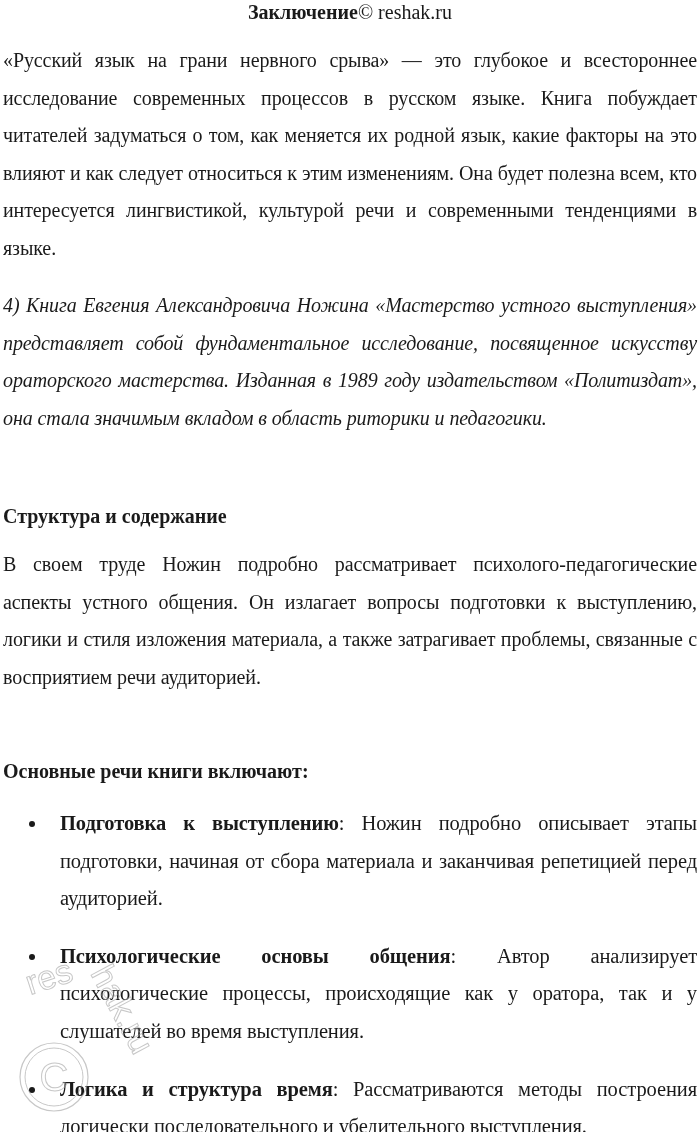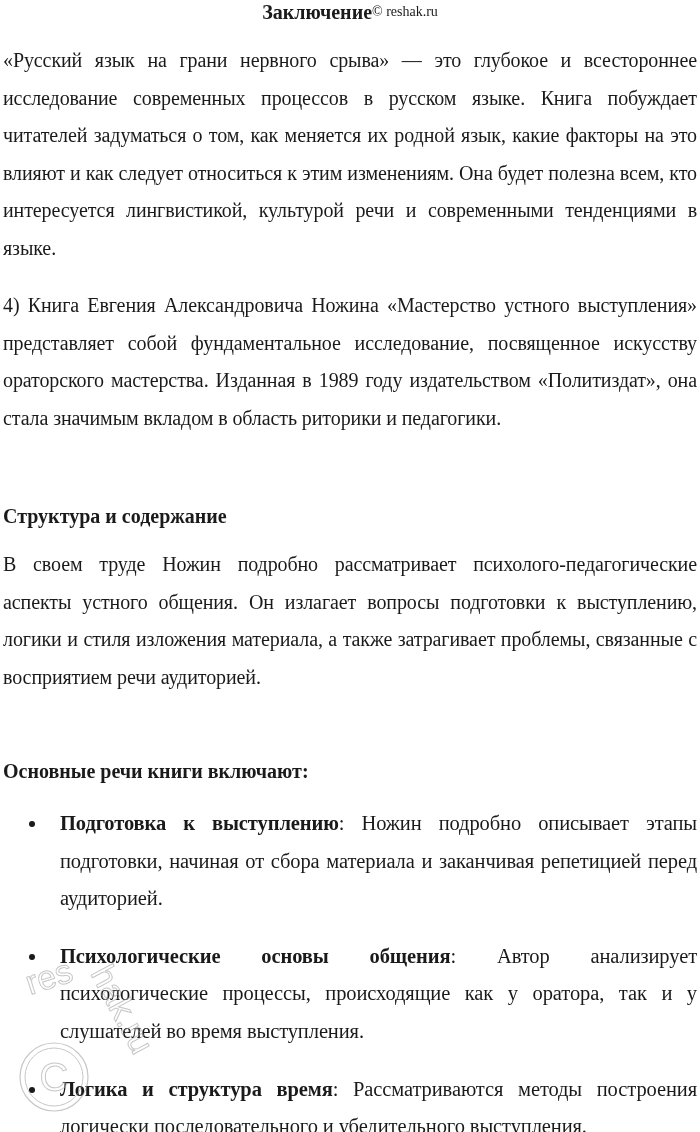--- a/index.html
+++ b/index.html
@@ -7,21 +7,21 @@
     width: 700px; height: 1132px; overflow: hidden; position: relative;
     font-family: "Liberation Serif", "DejaVu Serif", serif;
     color: #1a1a1a;
   }
   .page { position: absolute; left: 3px; top: 0; width: 694px; }
   .header-row {
     position: absolute; top: -1px; left: 0; width: 694px; height: 26px;
     display: flex; justify-content: center; align-items: flex-start;
   }
   .h-bold { font-weight: bold; font-size: 20px; line-height: 26px; margin: 0; }
-  .copyright { font-size: 14px; line-height: 26px; }
+  .copyright { font-size: 20px; line-height: 26px; }
   .para {
     position: absolute; left: 0; width: 694px;
     font-size: 20px; line-height: 37.6px; text-align: justify; margin: 0;
     letter-spacing: -0.1px;
   }
   .heading {
     position: absolute; left: 0; font-weight: bold; font-size: 20px; line-height: 26px; margin: 0; text-align: right;
   }
   .bullets { position: absolute; left: 0; width: 694px; margin: 0; padding: 0; list-style: none; }
   .bullet-item { position: relative; padding-left: 57px; margin: 0; }
@@ -44,21 +44,21 @@
 
 <div class="page">
 
   <div class="header-row">
     <h2 class="h-bold">Заключение</h2>
     <span class="copyright">© reshak.ru</span>
   </div>
 
   <p class="para" style="top:42px;">«Русский язык на грани нервного срыва» — это глубокое и всестороннее исследование современных процессов в русском языке. Книга побуждает читателей задуматься о том, как меняется их родной язык, какие факторы на это влияют и как следует относиться к этим изменениям. Она будет полезна всем, кто интересуется лингвистикой, культурой речи и современными тенденциями в языке.</p>
 
-  <p class="para" style="top:287px;">4) Книга Евгения Александровича Ножина «Мастерство устного выступления» представляет собой фундаментальное исследование, посвященное искусству ораторского мастерства. Изданная в 1989 году издательством «Политиздат», она стала значимым вкладом в область риторики и педагогики.</p>
+  <p class="para" style="top:287px;font-style:italic;">4) Книга Евгения Александровича Ножина «Мастерство устного выступления» представляет собой фундаментальное исследование, посвященное искусству ораторского мастерства. Изданная в 1989 году издательством «Политиздат», она стала значимым вкладом в область риторики и педагогики.</p>
 
   <h3 class="heading" style="top:503px;">Структура и содержание</h3>
 
   <p class="para" style="top:546px;">В своем труде Ножин подробно рассматривает психолого-педагогические аспекты устного общения. Он излагает вопросы подготовки к выступлению, логики и стиля изложения материала, а также затрагивает проблемы, связанные с восприятием речи аудиторией.</p>
 
   <h3 class="heading" style="top:758px;">Основные речи книги включают:</h3>
 
   <ul class="bullets" style="top:805px;">
     <li class="bullet-item" style="margin-bottom:20px;">
       <span class="bullet-dot"></span>

